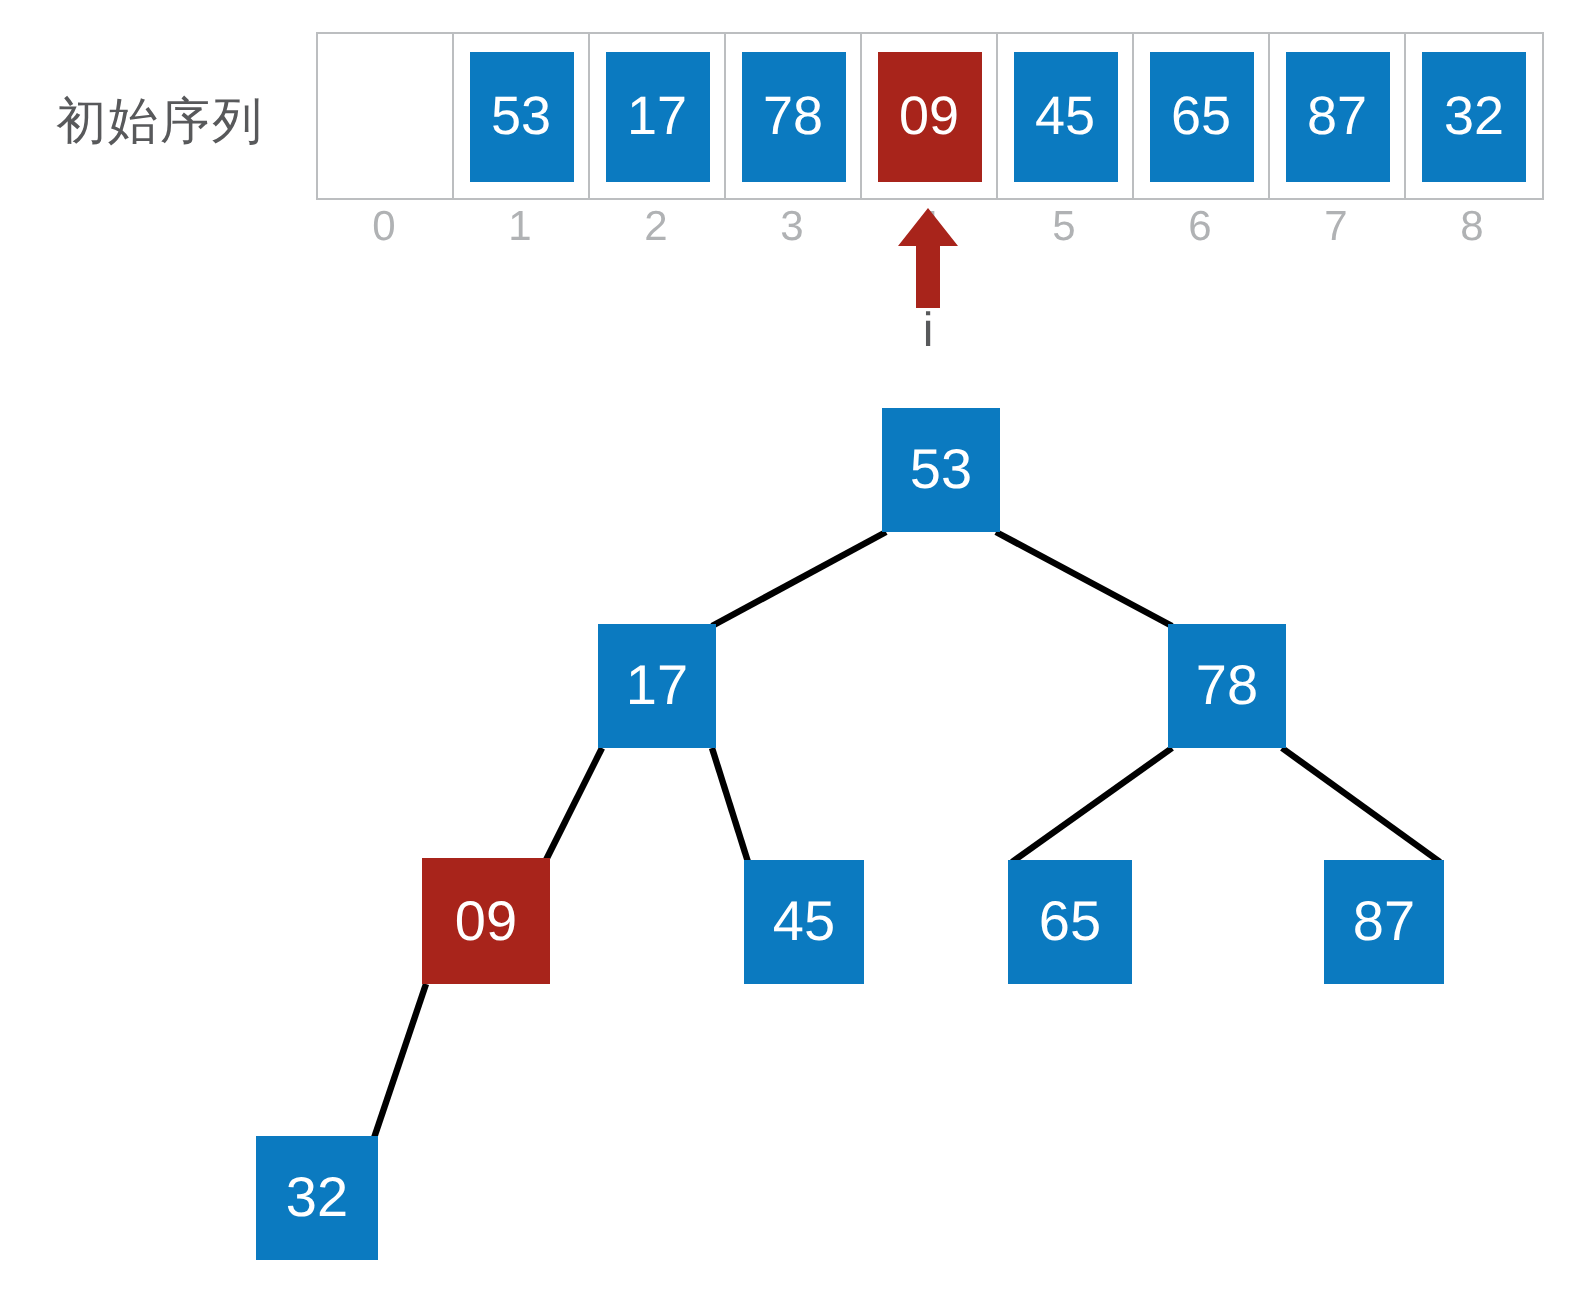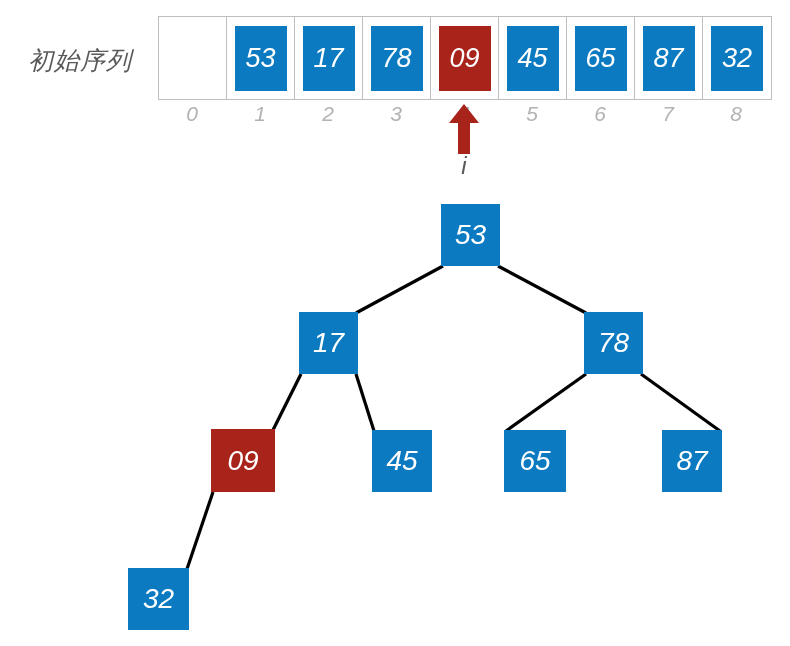--- a/index.html
+++ b/index.html
@@ -3,21 +3,21 @@
 <meta charset="utf-8">
 <style>
   html,body{margin:0;padding:0;}
   body{
     width:790px;height:646px;
     background:#ffffff;
     font-family:"Liberation Sans","DejaVu Sans",sans-serif;
     position:relative;
     overflow:hidden;
   }
-  #stage{position:absolute;left:0;top:0;width:790px;height:646px;font-style:italic;}
+  #stage{position:absolute;left:0;top:0;width:790px;height:646px;}
 
   
   #array-label{
     position:absolute;
     left:28px;top:44px;
     width:126px;
     font-size:25px;
     color:#58595b;
     letter-spacing:1px;
     white-space:nowrap;

